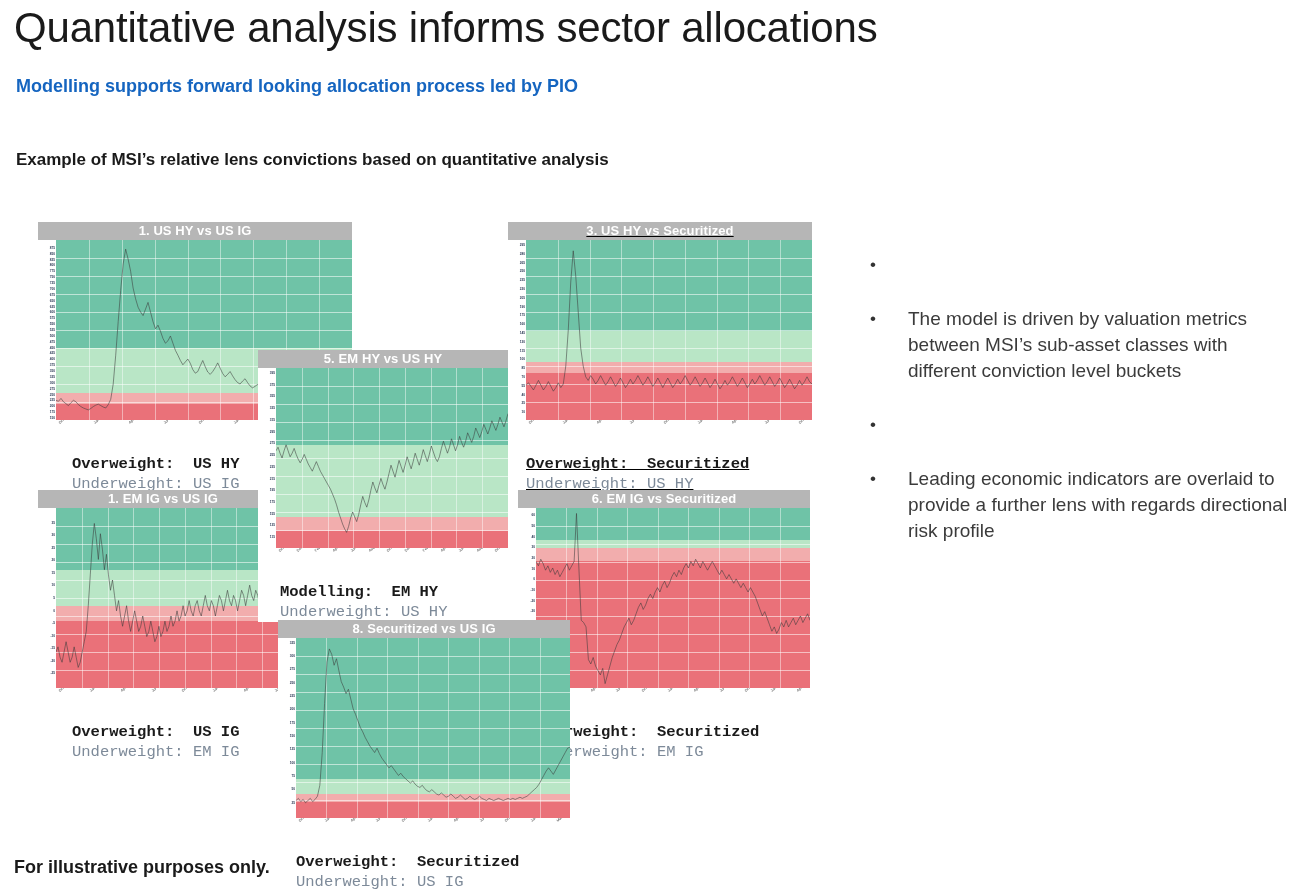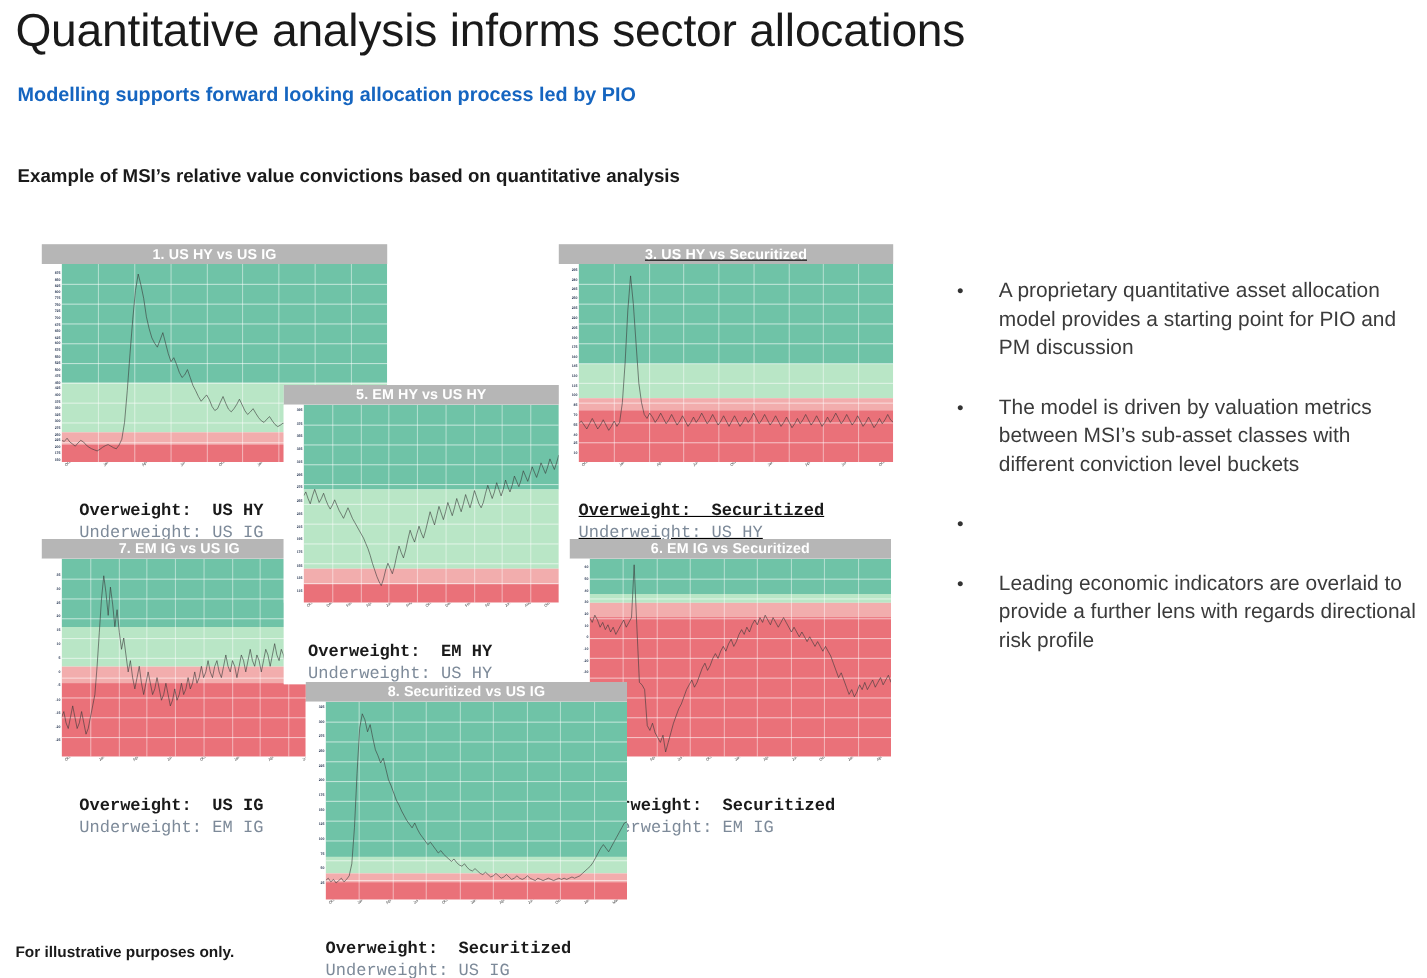--- a/index.html
+++ b/index.html
@@ -19,21 +19,21 @@
   .subtitle{
     position:absolute;left:16px;top:76px;
     font-size:18px;font-weight:700;color:#1565c0;white-space:nowrap;
   }
   .section-head{
     position:absolute;left:16px;top:150px;
     font-size:17px;font-weight:700;color:#1a1a1a;white-space:nowrap;
   }
   .footnote{
     position:absolute;left:14px;top:857px;
-    font-size:14px;font-weight:700;color:#1a1a1a;white-space:nowrap;
+    font-size:18px;font-weight:700;color:#1a1a1a;white-space:nowrap;
   }
 
   
   .bullets{position:absolute;left:862px;top:252px;width:435px;}
   .bullet{position:relative;display:flex;margin-bottom:28px;}
   .bullet .dot{
     width:46px;flex:0 0 46px;font-size:17px;line-height:26px;color:#333;
     text-align:left;padding-left:8px;box-sizing:border-box;
   }
   .bullet .btext{
@@ -77,21 +77,21 @@
     color:#7d8a99;white-space:pre;line-height:20px;
   }
 </style>
 </head>
 <body>
 
 <div class="page">
 
   <div class="title">Quantitative analysis informs sector allocations</div>
   <div class="subtitle">Modelling supports forward looking allocation process led by PIO</div>
-  <div class="section-head">Example of MSI’s relative value convictions based on quantitative analysis</div>
+  <div class="section-head">Example of MSI’s relative lens convictions based on quantitative analysis</div>
   <div class="footnote">For illustrative purposes only.</div>
 
   <div id="charts-root">
       <div class="panel" style="left: 38px; top: 222px; width: 314px; z-index: 3;">
         <div class="pnl-title" style="background: rgb(182, 182, 182);">1. US HY vs US IG</div>
         <div class="plotwrap" style="height: 180px;">
           <div class="yaxis">
             <div class="ytick" style="top: 6.86667px;">875</div>
             <div class="ytick" style="top: 12.7333px;">850</div>
             <div class="ytick" style="top: 18.6px;">825</div>
@@ -290,26 +290,26 @@
           <div class="xtick" style="left: 110px;">Aug 2020</div>
           <div class="xtick" style="left: 128px;">Oct 2020</div>
           <div class="xtick" style="left: 146px;">Dec 2020</div>
           <div class="xtick" style="left: 164px;">Feb 2021</div>
           <div class="xtick" style="left: 182px;">Apr 2021</div>
           <div class="xtick" style="left: 200px;">Jun 2021</div>
           <div class="xtick" style="left: 218px;">Aug 2021</div>
           <div class="xtick" style="left: 236px;">Oct 2021</div>
         </div>
         <div class="caption" style="padding-left: 22px;">
-          <div class="cap-over">Overweight:  EM HY</div>
+          <div class="cap-over">Modelling:  EM HY</div>
           <div class="cap-under">Underweight: US HY</div>
         </div>
       </div>
       <div class="panel" style="left: 38px; top: 490px; width: 250px; z-index: 3;">
-        <div class="pnl-title" style="background: rgb(182, 182, 182);">7. EM IG vs US IG</div>
+        <div class="pnl-title" style="background: rgb(182, 182, 182);">1. EM IG vs US IG</div>
         <div class="plotwrap" style="height: 180px;">
           <div class="yaxis">
             <div class="ytick" style="top: 13.5714px;">35</div>
             <div class="ytick" style="top: 26.1429px;">30</div>
             <div class="ytick" style="top: 38.7143px;">25</div>
             <div class="ytick" style="top: 51.2857px;">20</div>
             <div class="ytick" style="top: 63.8571px;">15</div>
             <div class="ytick" style="top: 76.4286px;">10</div>
             <div class="ytick" style="top: 89px;">5</div>
             <div class="ytick" style="top: 101.571px;">0</div>
@@ -488,21 +488,20 @@
         <div class="caption" style="padding-left: 18px;">
           <div class="cap-over">Overweight:  Securitized</div>
           <div class="cap-under">Underweight: US IG</div>
         </div>
       </div>
     </div>
 
   <div class="bullets" id="bullets-root">
       <div class="bullet">
         <div class="dot">•</div>
-        <div class="btext">A proprietary quantitative asset allocation model provides a starting point for PIO and PM discussion</div>
       </div>
       <div class="bullet">
         <div class="dot">•</div>
         <div class="btext">The model is driven by valuation metrics between MSI’s sub-asset classes with different conviction level buckets</div>
       </div>
       <div class="bullet">
         <div class="dot">•</div>
       </div>
       <div class="bullet">
         <div class="dot">•</div>

